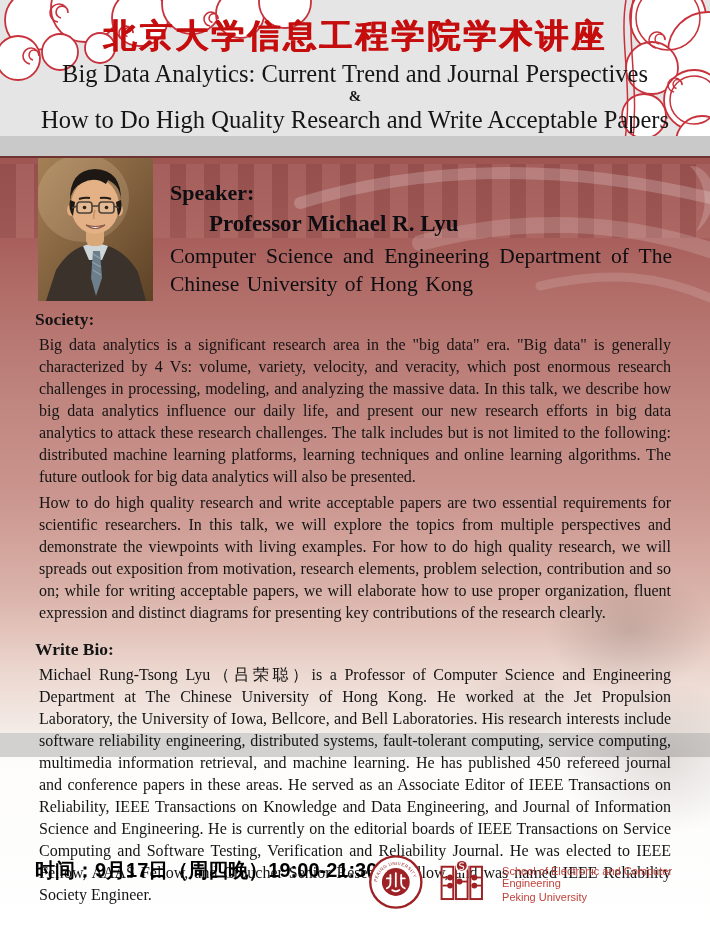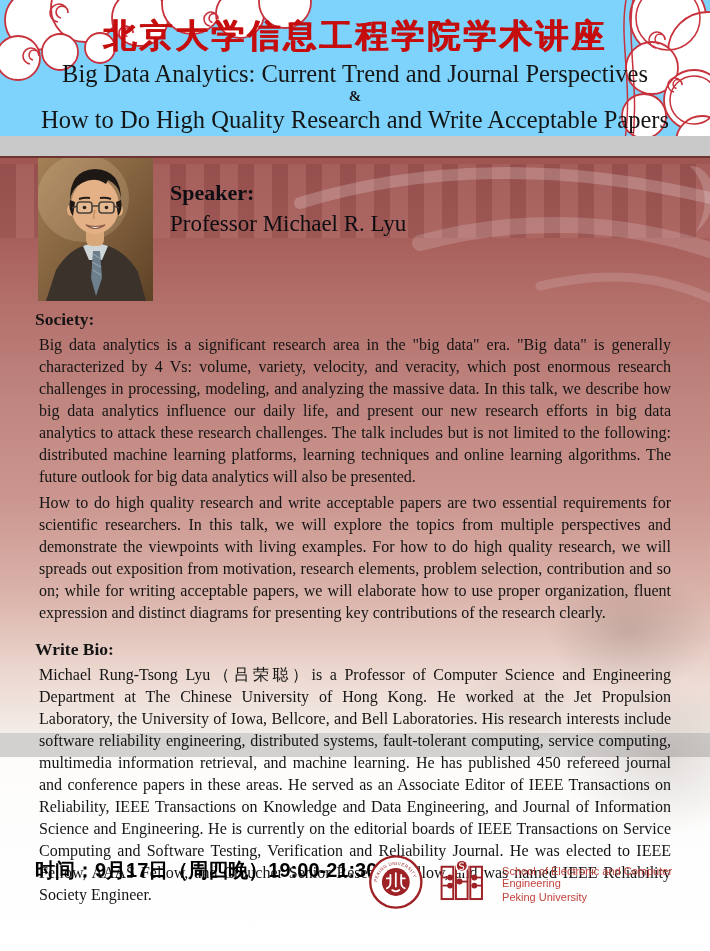--- a/index.html
+++ b/index.html
@@ -1,18 +1,18 @@
 <!DOCTYPE html>
 <html><head>
 <meta charset="utf-8">
 <style>
   html,body{margin:0;padding:0;background:#fff;}
   .poster{
     position:relative;width:710px;height:951px;margin:0 auto;
-    background:#7dd3fc;overflow:hidden;
+    background:#e5e5e5;overflow:hidden;
     font-family:"Liberation Serif", serif;
   }
   
   .cloud{position:absolute;z-index:1;pointer-events:none;}
   .cloud-left{top:0;left:0;}
   .cloud-right{top:0;right:0;}
   
   .header{position:absolute;top:0;left:0;width:710px;text-align:center;z-index:2;}
   .cn-title{
     margin:0;padding-top:14px;font-size:33px;line-height:44px;font-weight:bold;
@@ -45,21 +45,21 @@
       radial-gradient(120px 90px at 75% 35%, rgba(95,75,66,.22), transparent 70%),
       radial-gradient(150px 110px at 85% 75%, rgba(95,75,66,.18), transparent 70%),
       radial-gradient(90px 60px at 40% 60%, rgba(95,75,66,.12), transparent 70%);
   }
   .gray-band{position:absolute;top:575px;left:0;width:100%;height:24px;background:#d3d1cf;}
   .swirls{position:absolute;top:158px;left:0;z-index:1;pointer-events:none;}
   
   .photo{position:absolute;top:158px;left:38px;width:115px;height:143px;z-index:3;}
   .speaker-info{position:absolute;top:178px;left:170px;width:502px;z-index:3;color:#0d0d12;}
   .speaker-label{margin:0;font-size:22px;line-height:30px;font-weight:bold;}
-  .speaker-name{margin:0;font-size:23px;line-height:32px;font-weight:normal;}
+  .speaker-name{margin:0;font-size:23px;line-height:32px;font-weight:bold;padding-left:39px;}
   .speaker-affil{margin:2px 0 0 0;font-size:21.5px;line-height:28px;text-align:justify;word-spacing:2px;}
   
   .main{position:absolute;top:308px;left:35px;width:640px;z-index:3;color:#141414;}
   .section-heading{margin:0;font-size:17.5px;line-height:22px;font-weight:bold;}
   .para{margin:4px;font-size:16px;line-height:22px;text-align:justify;}
   .bio-heading{margin-top:14px;}
   
   .time-block{
     position:absolute;left:35px;top:856px;z-index:3;
     font-family:"Liberation Sans", sans-serif;font-weight:bold;
@@ -166,20 +166,21 @@
     <circle cx="46.5" cy="49.5" r="1.8" fill="#2a211b"></circle>
     <circle cx="68.5" cy="49.5" r="1.8" fill="#2a211b"></circle>
     <path d="M41,41 Q47,39 52,40 M62,40 Q68,39 73,41" stroke="#241d18" stroke-width="2" fill="none"></path>
     <path d="M57,52 q-2,6 -1,9" stroke="#c68f60" stroke-width="1.5" fill="none"></path>
     <path d="M48,67 Q57,74 67,67 Q57,70 48,67 Z" fill="#fff" stroke="#8a5a48" stroke-width="1.2"></path>
   </svg>
 
   <div class="speaker-info">
     <p class="speaker-label">Speaker:</p>
     <p class="speaker-name">Professor Michael R. Lyu</p>
+    <p class="speaker-affil">Computer Science and Engineering Department of The Chinese University of Hong Kong</p>
   </div>
 
   <div class="main">
     <h3 class="section-heading">Society:</h3>
     <p class="para">Big data analytics is a significant research area in the "big data" era.  "Big data" is generally characterized by 4 Vs: volume, variety, velocity, and veracity, which post enormous research challenges in processing, modeling, and analyzing the massive data. In this talk, we describe how big data analytics influence our daily life, and present our new research efforts in big data analytics to attack these research challenges. The talk includes but is not limited to the following: distributed machine learning platforms, learning techniques and online learning algorithms. The future outlook for big data analytics will also be presented.</p>
     <p class="para">How to do high quality research and write acceptable papers are two essential requirements for scientific researchers. In this talk, we will explore the topics from multiple perspectives and demonstrate the viewpoints with living examples. For how to do high quality research, we will spreads out exposition from motivation, research elements, problem selection, contribution and so on; while for writing acceptable papers, we will elaborate how to use proper organization, fluent expression and distinct diagrams for presenting key contributions of the research clearly.</p>
     <h3 class="section-heading bio-heading">Write Bio:</h3>
     <p class="para">Michael Rung-Tsong Lyu（吕荣聪）is a Professor of Computer Science and Engineering Department at The Chinese University of Hong Kong. He worked at the Jet Propulsion Laboratory, the University of Iowa, Bellcore, and Bell Laboratories. His research interests include software reliability engineering, distributed systems, fault-tolerant computing, service computing, multimedia information retrieval, and machine learning. He has published 450 refereed journal and conference papers in these areas. He served as an Associate Editor of IEEE Transactions on Reliability, IEEE Transactions on Knowledge and Data Engineering, and Journal of Information Science and Engineering. He is currently on the editorial boards of IEEE Transactions on Service Computing and Software Testing, Verification and Reliability Journal. He was elected to IEEE Fellow, AAAS Fellow, and Croucher Senior Research Fellow, and was named IEEE Reliability Society Engineer.</p>
   </div>
 

